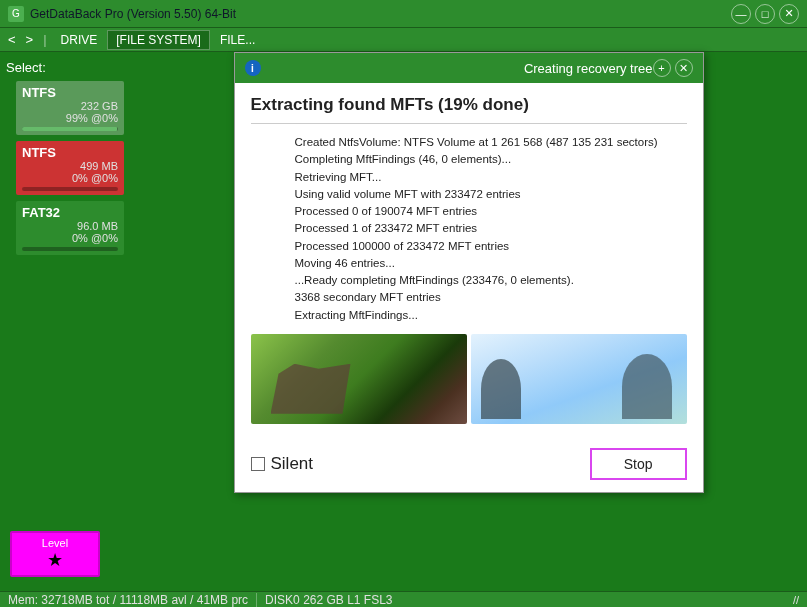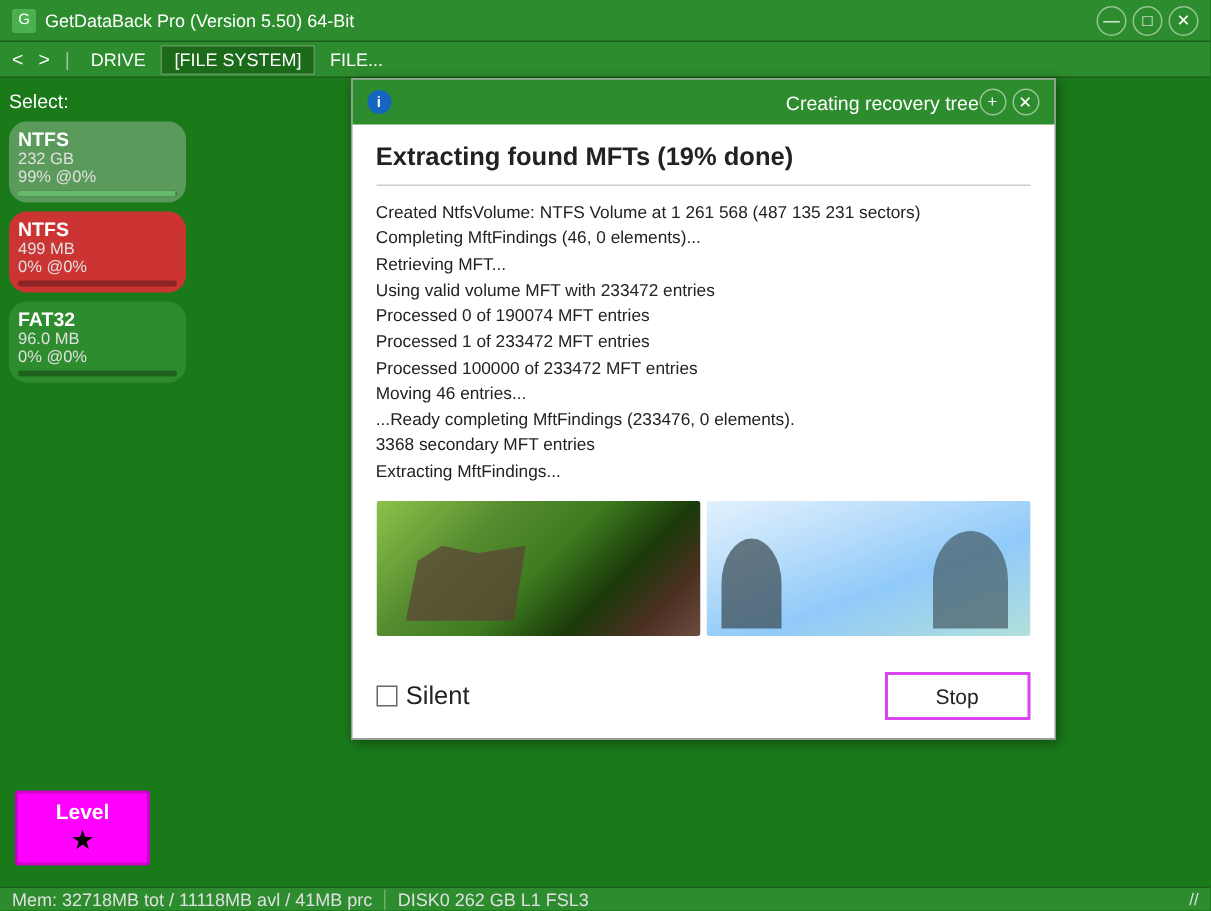--- a/index.html
+++ b/index.html
@@ -30,21 +30,21 @@
       background: #4caf50;
       border-radius: 2px;
       margin-right: 6px;
       display: flex;
       align-items: center;
       justify-content: center;
       font-size: 10px;
     }
     .title-bar-text {
       font-size: 12px;
-      color: #ffffff;
+      color: #0f172a;
       flex: 1;
     }
     .title-bar-controls {
       display: flex;
       gap: 4px;
     }
     .title-ctrl-btn {
       width: 20px;
       height: 20px;
       border-radius: 50%;
@@ -101,36 +101,38 @@
       background: #1a7a1a;
       padding: 8px 6px;
     }
     .select-label {
       color: #fff;
       font-size: 13px;
       margin-bottom: 6px;
     }
     .drive-item {
       margin-bottom: 6px;
-      border-radius: 12px;
+      border-radius: 2px;
       padding: 4px 6px;
       cursor: pointer;
       position: relative;
+      margin-left: 10px;
     }
     .drive-item.ntfs-1 { background: #5a9a5a; }
     .drive-item.ntfs-2 { background: #cc3333; }
     .drive-item.fat32 { background: #2d8c2d; }
     .drive-label {
       font-size: 13px;
       font-weight: bold;
       color: #fff;
     }
     .drive-size {
       font-size: 11px;
       color: #e0e0e0;
+      text-align: right;
     }
     .drive-progress {
       height: 4px;
       background: rgba(0,0,0,0.3);
       margin-top: 3px;
       border-radius: 2px;
       overflow: hidden;
     }
     .drive-progress-fill {
       height: 100%;
@@ -143,23 +145,23 @@
       bottom: 30px;
       left: 10px;
       width: 90px;
       background: #ff00ff;
       border: 2px solid #cc00cc;
       padding: 4px;
       text-align: center;
       border-radius: 2px;
     }
     .level-label {
-      font-size: 14px;
-      color: #fff;
-      font-weight: bold;
+      font-size: 11px;
+      color: #fff;
+      font-weight: normal;
     }
     .level-star {
       font-size: 18px;
       color: #000;
     }
 
     
     .status-bar {
       position: absolute;
       bottom: 0;
@@ -260,20 +262,21 @@
       color: #222;
       margin-bottom: 10px;
       border-bottom: 1px solid #ccc;
       padding-bottom: 8px;
     }
     .dialog-log {
       font-size: 11.5px;
       color: #222;
       line-height: 1.5;
       margin-bottom: 10px;
+      margin-left: 44px;
     }
     .dialog-log p {
       margin: 0;
     }
 
     .dialog-images {
       display: flex;
       gap: 4px;
       margin-bottom: 12px;
       height: 90px;

